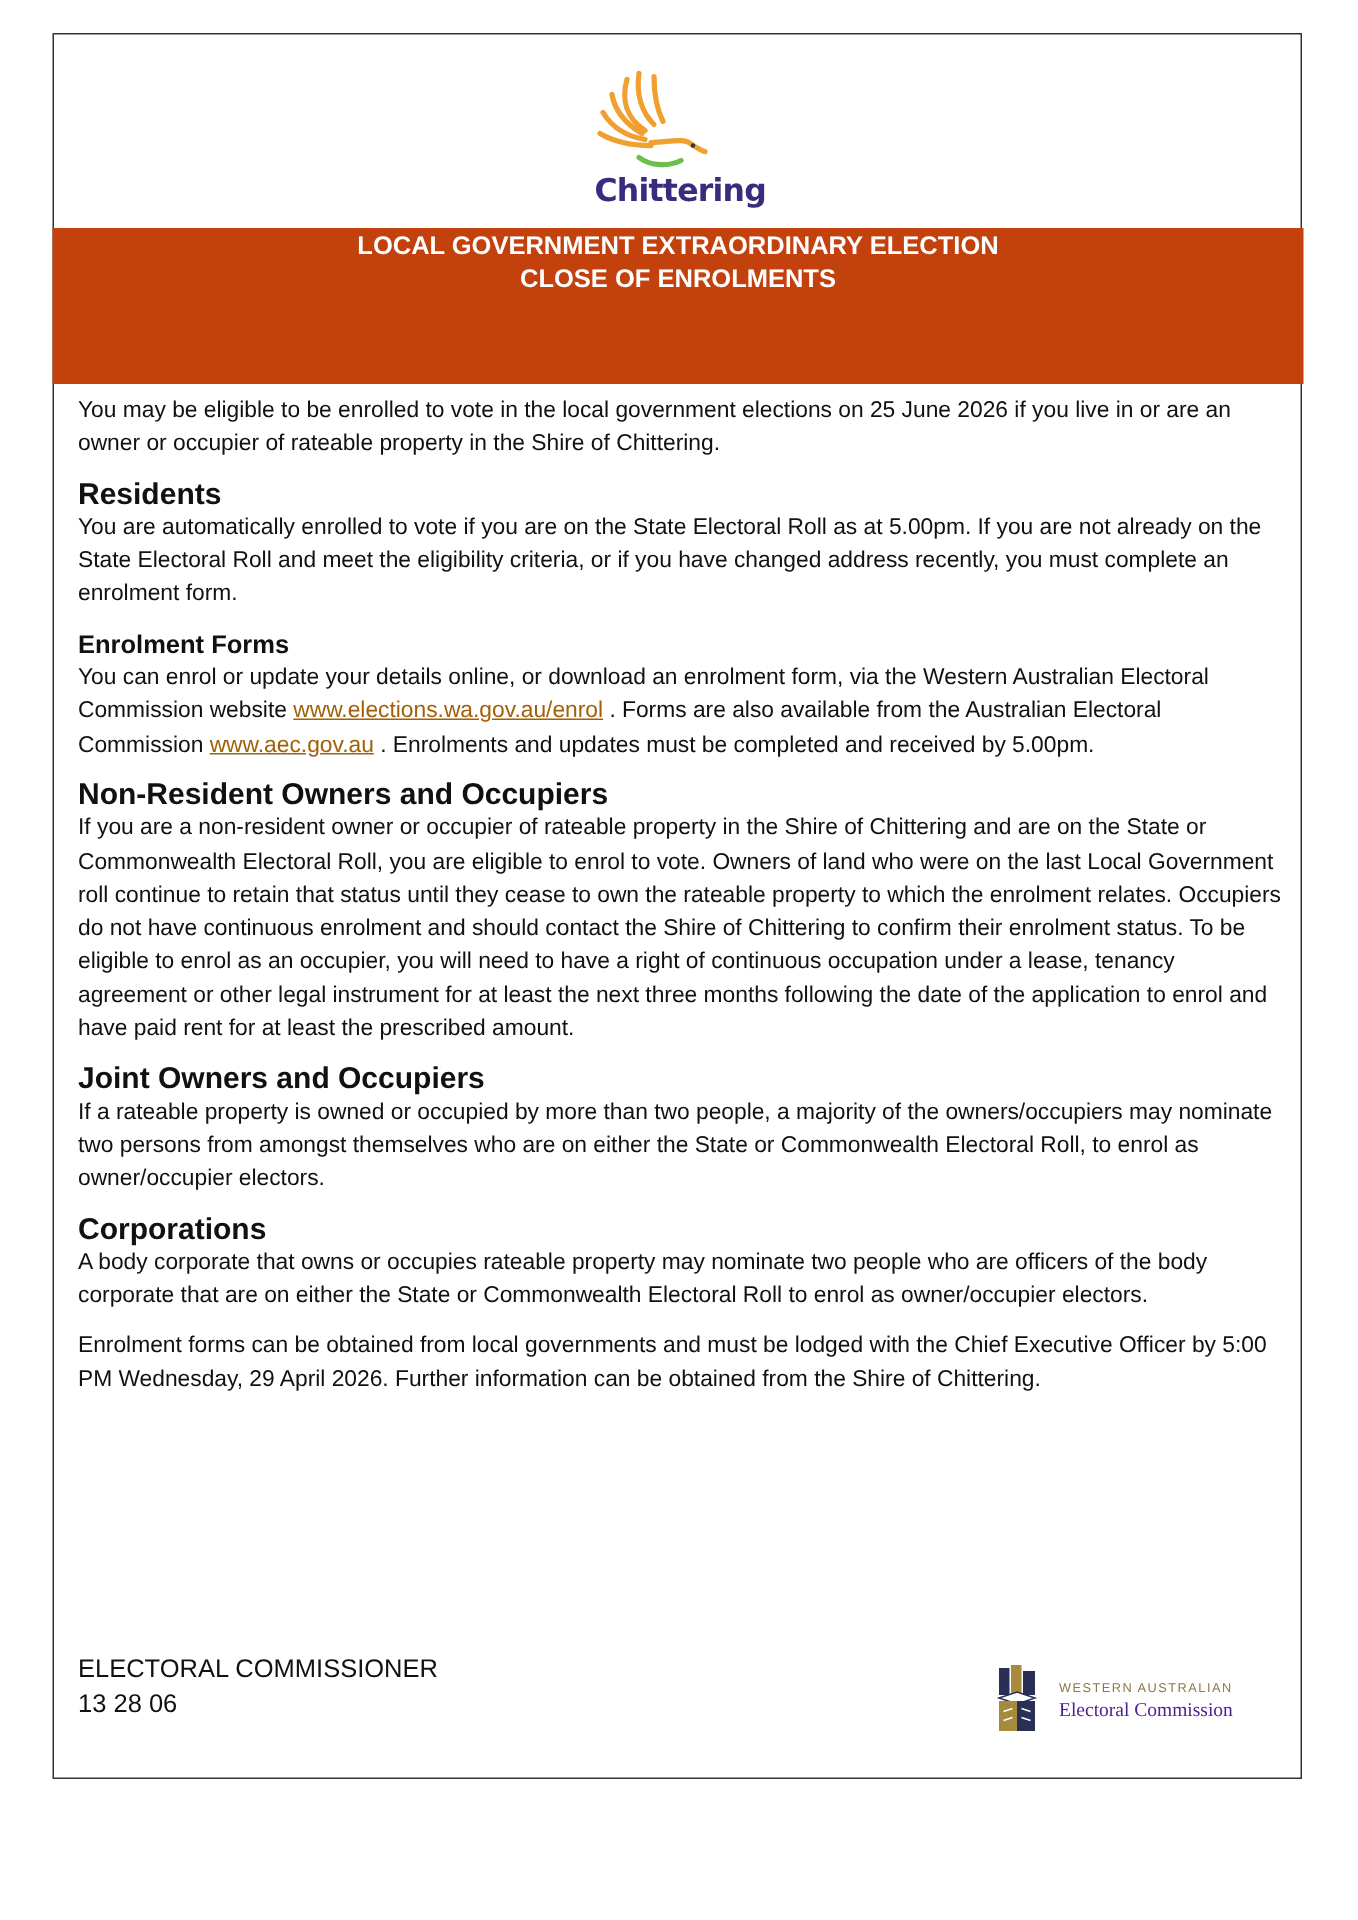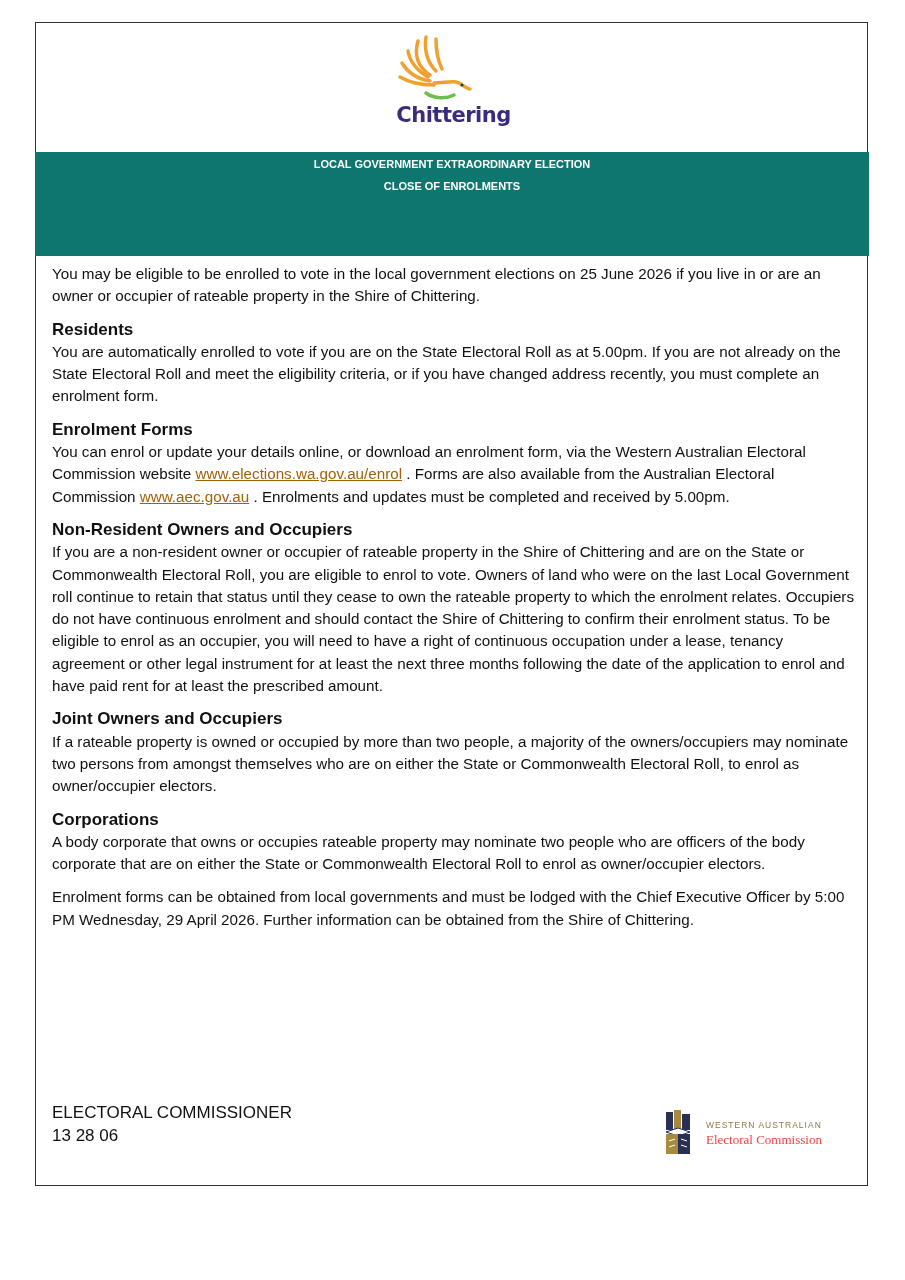--- a/index.html
+++ b/index.html
@@ -1,34 +1,34 @@
 <!DOCTYPE html>
 <html><head>
 <meta charset="utf-8">
 <style>
   html, body { margin: 0; padding: 0; background: #ffffff; }
   body { width: 905px; height: 1280px; position: relative; font-family: "Liberation Sans", sans-serif; color: #111; }
   .frame { position: absolute; left: 35px; top: 22px; width: 833px; height: 1164px; border: 1.5px solid #333; box-sizing: border-box; }
-  .logo { position: absolute; left: 396px; top: 33px; width: 115px; height: 100px; }
+  .logo { position: absolute; left: 396px; top: 45px; width: 115px; height: 100px; }
   .logo svg { display: block; }
   .logo-text { position: absolute; left: 0; top: 70px; width: 115px; text-align: center; font-family: "DejaVu Sans", sans-serif; font-weight: bold; font-size: 21px; color: #3b2b7e; letter-spacing: -0.5px; }
-  .banner { position: absolute; left: 35px; top: 152px; width: 834px; height: 104px; background: #0f766e; color: #fff; text-align: center; font-weight: bold; font-size: 11px; }
+  .banner { position: absolute; left: 35px; top: 152px; width: 834px; height: 104px; background: #c2410c; color: #fff; text-align: center; font-weight: bold; font-size: 17px; }
   .banner div { line-height: 22.4px; }
   .banner .b1 { margin-top: 1px; }
   .content { position: absolute; left: 52px; top: 263px; width: 805px; font-size: 15.2px; line-height: 22.3px; }
   .content p { margin: 0 0 11px 0; }
-  .content h3 { margin: 0; font-size: 17px; font-weight: bold; line-height: 22.3px; }
+  .content h3 { margin: 0; font-size: 20px; font-weight: bold; line-height: 22.3px; }
   .content h2 { margin: 0; font-size: 17px; font-weight: bold; line-height: 22.3px; }
   .sec { margin-bottom: 11px; }
   a.lnk { color: #a16207; text-decoration: underline; }
   .sig { position: absolute; left: 52px; top: 1101px; font-size: 17px; line-height: 23px; }
   .sig .name { font-weight: bold; }
   .waec { position: absolute; left: 664px; top: 1108px; width: 170px; height: 50px; }
   .waec-t1 { position: absolute; left: 42px; top: 12px; font-size: 8.5px; letter-spacing: 1px; color: #8a7a45; white-space: nowrap; }
-  .waec-t2 { position: absolute; left: 42px; top: 24px; font-family: "Liberation Serif", serif; font-size: 13px; color: #ef4444; white-space: nowrap; }
+  .waec-t2 { position: absolute; left: 42px; top: 24px; font-family: "Liberation Serif", serif; font-size: 13px; color: #4c1d95; white-space: nowrap; }
 </style>
 </head>
 <body>
 
 <div class="frame"></div>
 
 <div class="logo">
   <svg width="115" height="75" viewBox="0 0 115 75">
     <g fill="none" stroke="#f0a030" stroke-width="3.5" stroke-linecap="round">
       <path d="M22 8 C18 22, 22 34, 34 42"></path>

